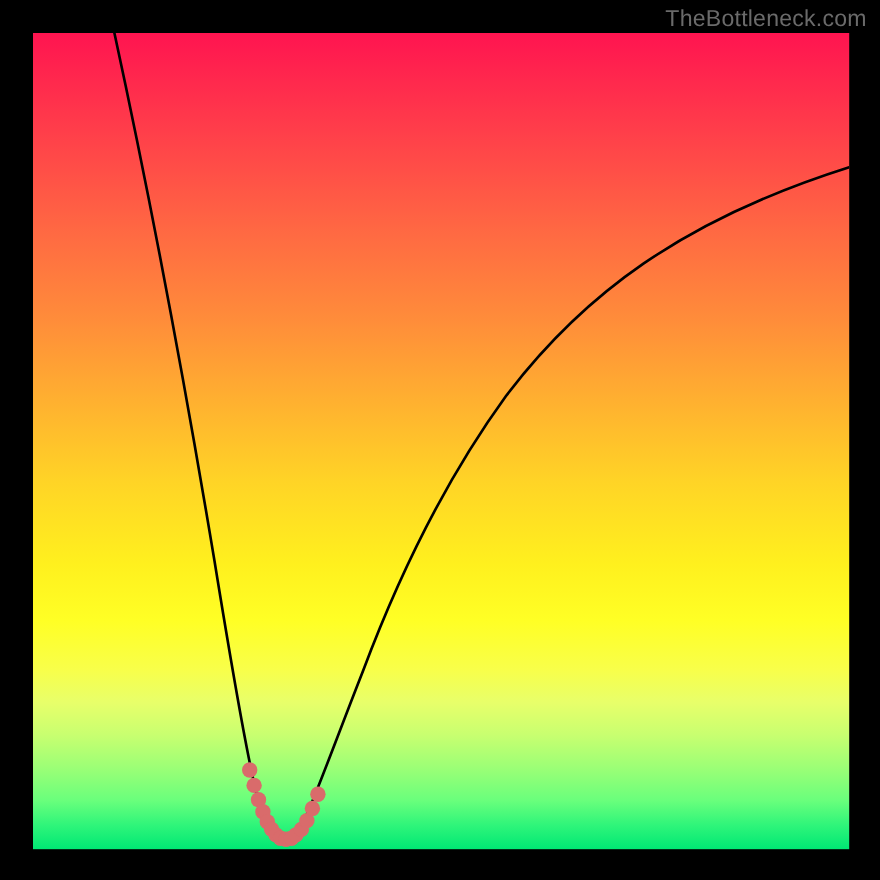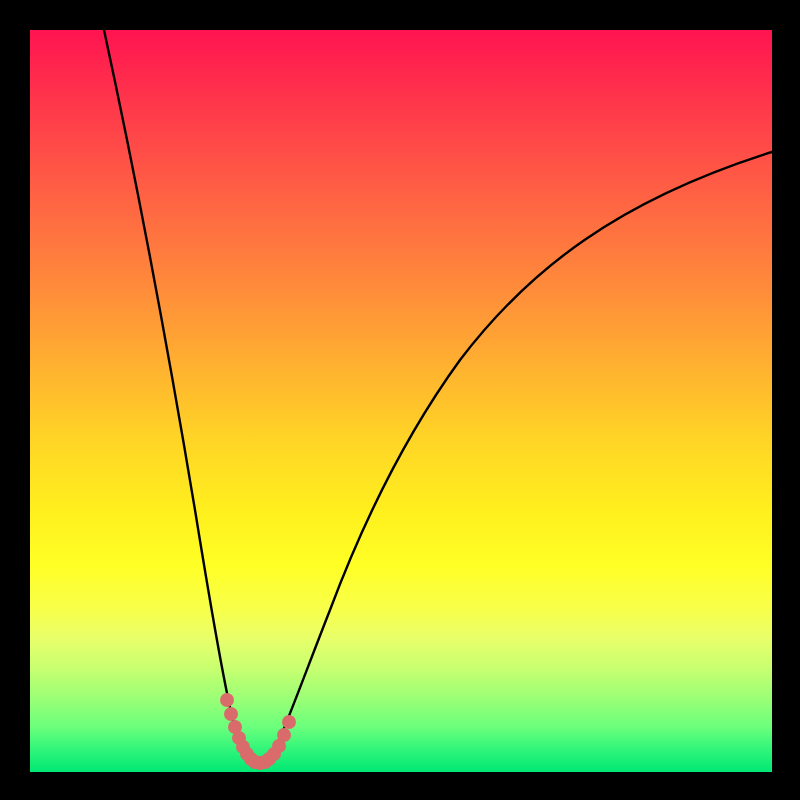--- a/index.html
+++ b/index.html
@@ -54,20 +54,21 @@
     position: absolute;
     inset: 0;
     width: 100%;
     height: 100%;
   }
 </style>
 </head>
 <body>
 
 <div class="outer">
+  <div class="watermark">TheBottleneck.com</div>
 
   <div class="plot">
     <svg class="curve" viewBox="0 0 742 742" preserveAspectRatio="none">
       <path d="M 74 0
                C 100 120, 135 300, 165 480
                C 178 560, 188 620, 198 668
                C 204 698, 210 718, 218 730
                C 222 735, 226 737, 230 736
                C 236 734, 242 726, 250 708
                C 262 680, 278 636, 300 580

